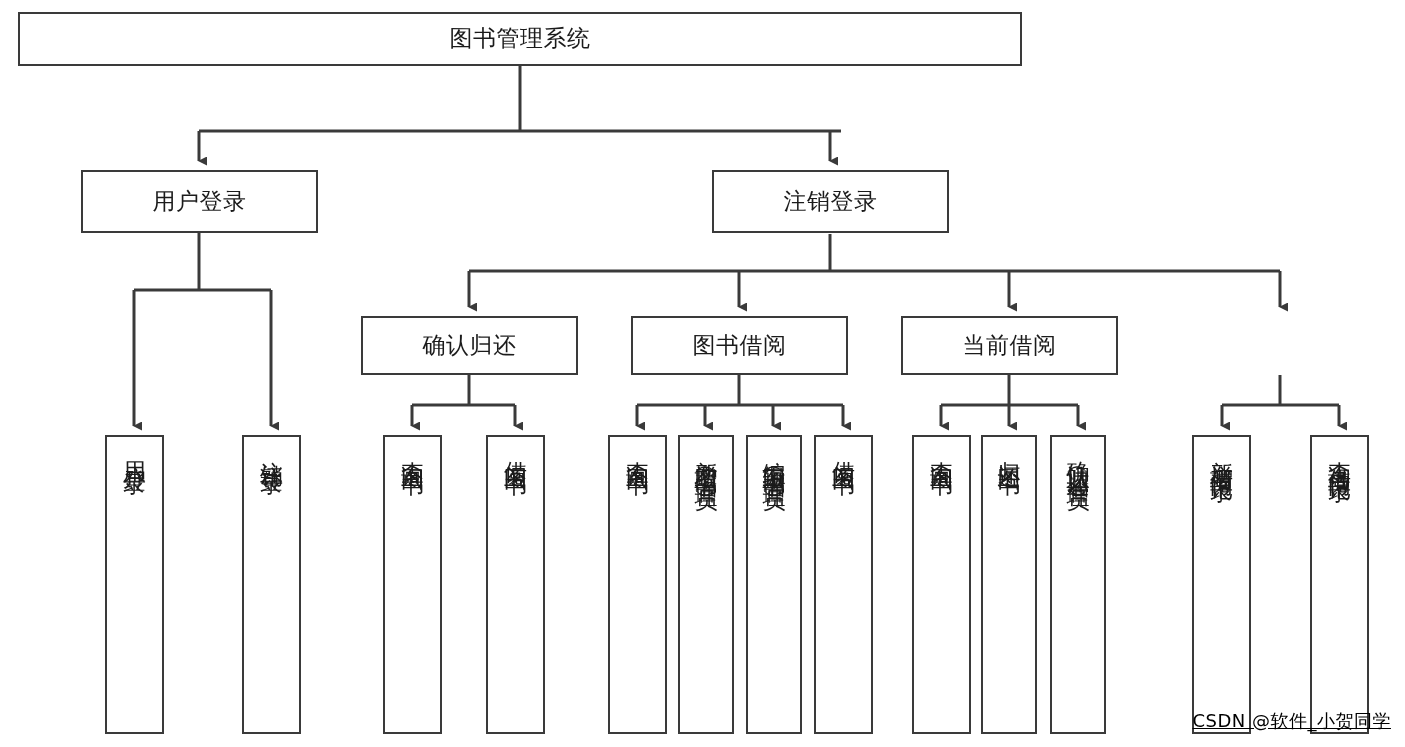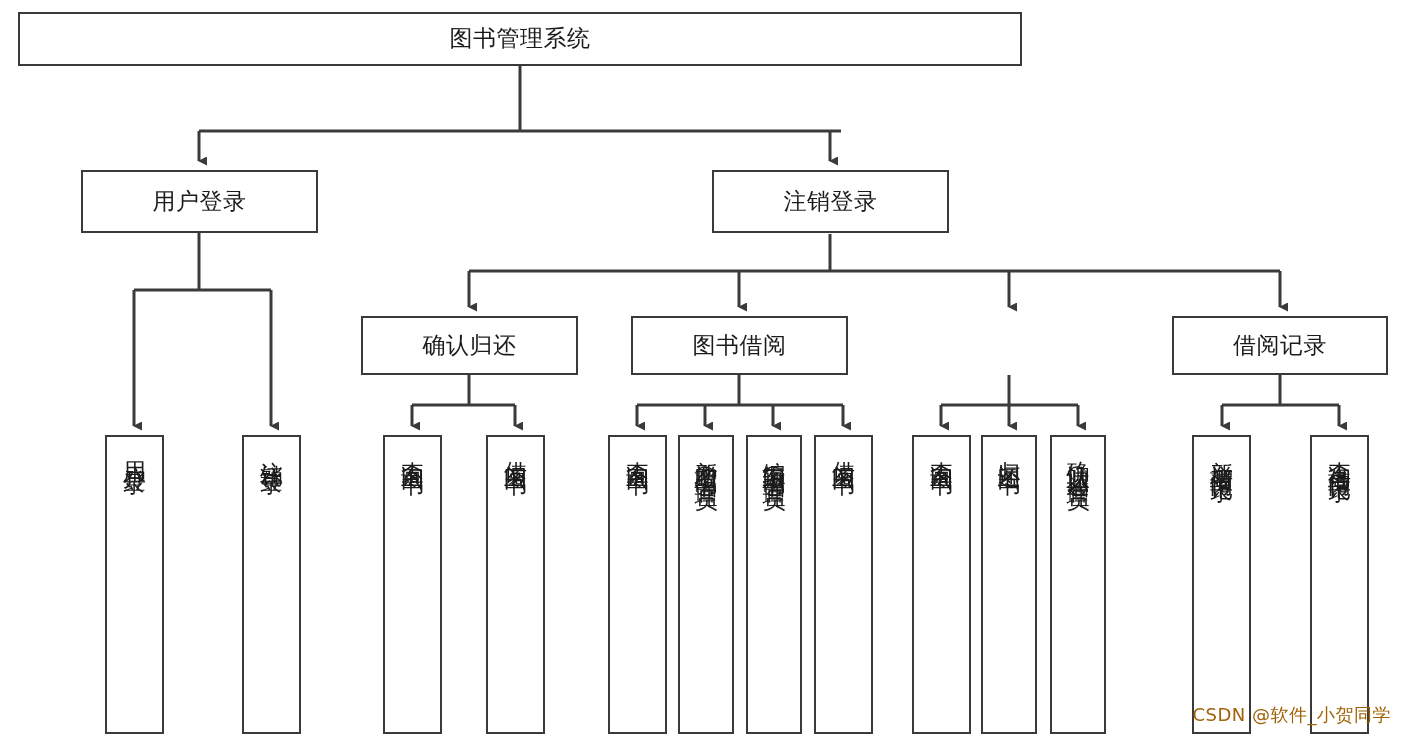--- a/index.html
+++ b/index.html
@@ -55,25 +55,26 @@
     writing-mode: vertical-rl;
     text-orientation: upright;
     font-size: 23px;
     line-height: 1.0;
     letter-spacing: 4px;
     white-space: nowrap;
   }
   #watermark {
     position: absolute;
     right: 14px;
-    bottom: 20px;
+    bottom: 14px;
     font-size: 18px;
-    color: #a16207;
+    color: #000000;
     white-space: nowrap;
     letter-spacing: 0.5px;
+    text-decoration: underline;
   }
 </style>
 </head>
 <body>
 
 <div id="diagram-root">
 
   <svg id="edges-layer" width="1405" height="747" viewBox="0 0 1405 747" xmlns="http://www.w3.org/2000/svg">
     <defs>
       <marker id="arrowhead" markerWidth="9" markerHeight="9" refX="4.5" refY="8" orient="auto" markerUnits="userSpaceOnUse">
@@ -137,24 +138,24 @@
   </div>
 
   <div class="node horizontal" style="left:361px; top:316px; width:217px; height:59px;">
     <span class="label">确认归还</span>
   </div>
 
   <div class="node horizontal" style="left:631px; top:316px; width:217px; height:59px;">
     <span class="label">图书借阅</span>
   </div>
 
-
-  <div class="node horizontal" style="left:1172px; top:316px; width:216px; height:59px;">
-    <span class="label">借阅记录</span>
-  </div>
+  <div class="node horizontal" style="left:901px; top:316px; width:217px; height:59px;">
+    <span class="label">当前借阅</span>
+  </div>
+
 
   <div class="node vertical" style="left:105px; top:435px; width:59px; height:299px;">
     <span class="label">用户登录</span>
   </div>
 
   <div class="node vertical" style="left:242px; top:435px; width:59px; height:299px;">
     <span class="label">注销登录</span>
   </div>
 
   <div class="node vertical" style="left:383px; top:435px; width:59px; height:299px;">

